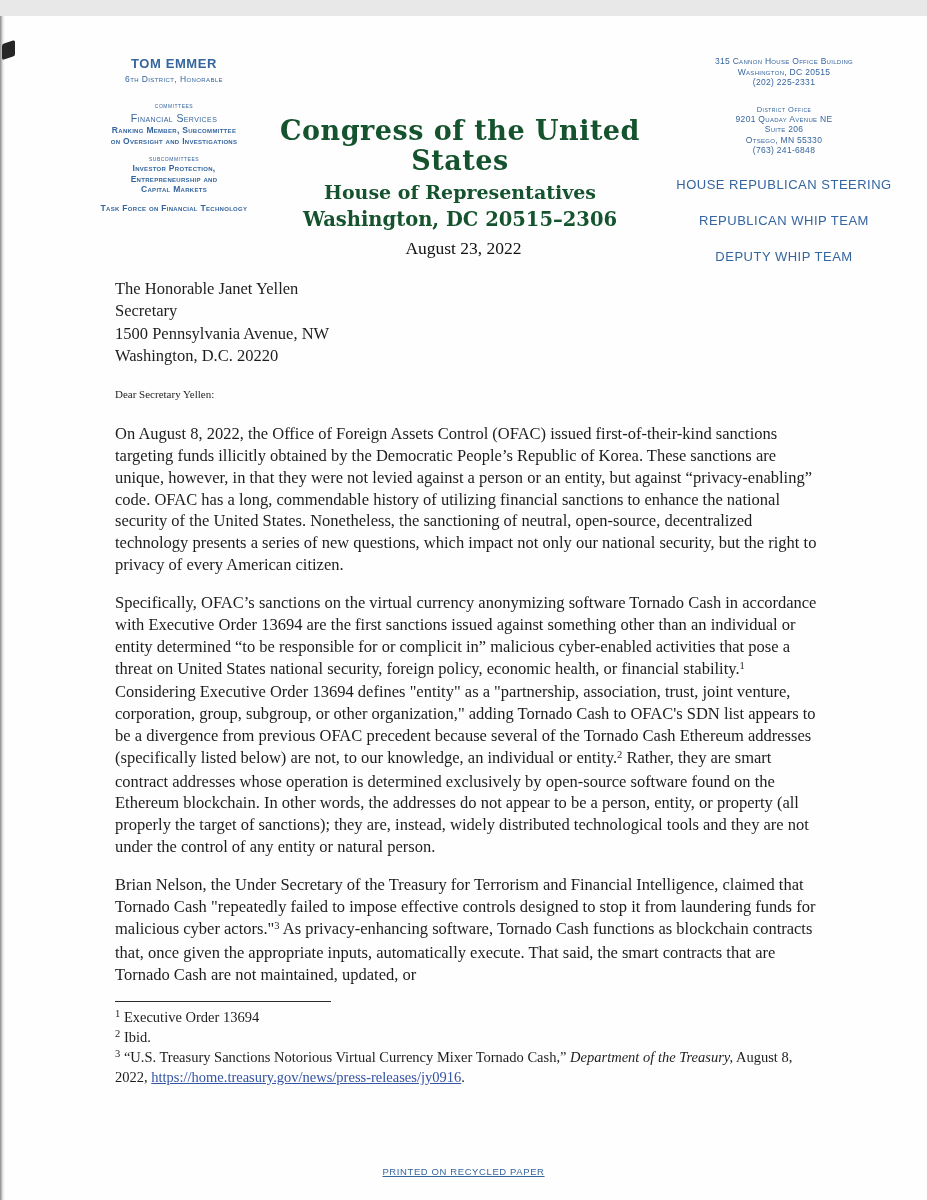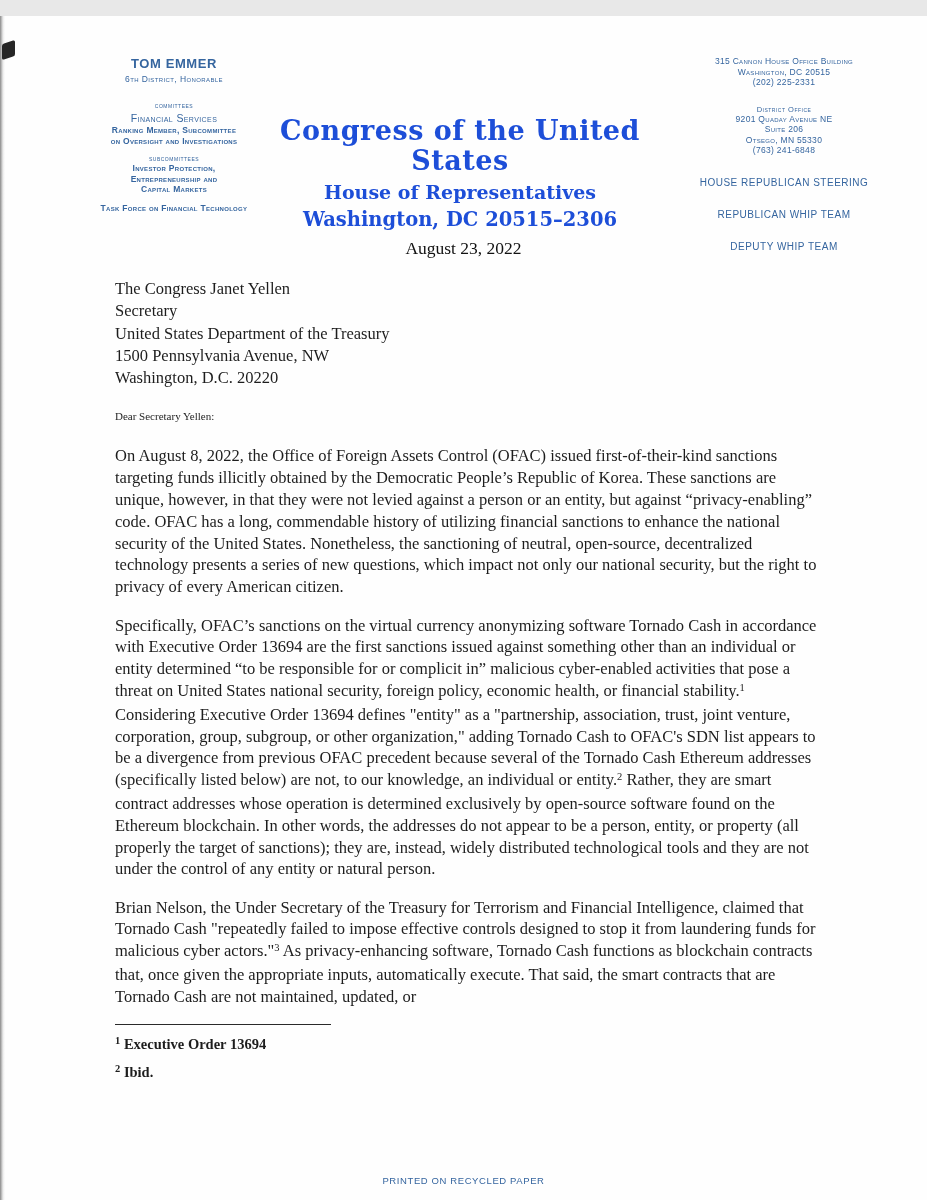--- a/index.html
+++ b/index.html
@@ -16,59 +16,59 @@
   .scan-edge{position:absolute;left:0;top:0;width:5px;height:100%;
     background:linear-gradient(to right,#8a8a8a,rgba(180,180,180,0.25) 60%,transparent);}
   .scan-mark{position:absolute;left:2px;top:26px;width:13px;height:16px;background:#262626;
     transform:skewY(-18deg);border-radius:2px;}
 
   
   .letterhead{position:relative;height:262px;}
   .lh{color:#35659f;font-family:"Liberation Sans", sans-serif;}
   .lh-left{position:absolute;left:36px;top:40px;width:276px;text-align:center;}
   .lh-right{position:absolute;left:648px;top:40px;width:272px;text-align:center;}
-  .lh-center{position:absolute;left:250px;top:100px;width:420px;text-align:center;color:#1d4ed8;}
+  .lh-center{position:absolute;left:250px;top:100px;width:420px;text-align:center;color:#14532d;}
 
   .sc{font-variant:small-caps;}
   .lh-name{font-size:13px;font-weight:bold;letter-spacing:0.6px;margin-bottom:3px;}
   .lh-district{font-size:8.5px;letter-spacing:0.4px;}
   .lh-label{font-size:7.5px;letter-spacing:0.5px;margin-top:3px;}
   .lh-committee{font-size:10.5px;letter-spacing:0.4px;margin:2px 0 1px;}
   .lh-line{font-size:8.5px;line-height:10.5px;letter-spacing:0.3px;font-weight:bold;}
   .gap14{height:14px;}
   .gap8{height:8px;}
   .gap5{height:5px;}
 
   .lh-addr{font-size:8.5px;line-height:10.5px;letter-spacing:0.3px;}
-  .lh-role{font-size:10px;letter-spacing:0.5px;margin-top:21px;}
+  .lh-role{font-size:13px;letter-spacing:0.5px;margin-top:21px;}
 
   .blackletter{font-family:"DejaVu Serif", serif;font-weight:bold;}
   .lh-c1{font-size:27px;line-height:30px;letter-spacing:0.5px;}
   .lh-c2{font-size:19px;line-height:24px;margin-top:4px;}
   .lh-c3{font-size:19.5px;line-height:24px;margin-top:4px;}
 
   .date-line{position:absolute;left:0;top:222px;width:100%;text-align:center;
     font-size:17.5px;color:#121212;}
 
   
   .letter-body{margin:0 114px 0 115px;width:704px;}
   .recipient{font-size:16.5px;line-height:22.3px;margin-bottom:16px;}
   .salutation{font-size:11px;line-height:22px;margin-bottom:18px;}
   .para{font-size:16.5px;line-height:21.8px;margin-bottom:16px;text-align:left;}
   .para sup, .fn sup{font-size:10.5px;vertical-align:baseline;position:relative;top:-5px;}
   .italic{font-style:italic;}
   .doc-link{color:#3353a4;text-decoration:underline;cursor:pointer;}
 
   
   .footnote-sep{width:216px;border:none;border-top:1.6px solid #2a2a2a;margin:10px 0 6px 0;}
-  .fn{font-size:14.5px;line-height:26px;font-weight:bold;}
+  .fn{font-size:14.5px;line-height:19px;}
 
-  .footer-note{position:absolute;left:0;bottom:30px;width:100%;text-align:center;
+  .footer-note{position:absolute;left:0;bottom:39px;width:100%;text-align:center;
     font-family:"Liberation Sans", sans-serif;font-size:9.5px;letter-spacing:0.6px;
-    color:#35659f;}
+    color:#35659f;text-decoration:underline;}
 </style>
 </head>
 <body>
 
 <div class="page">
   <div class="scan-edge"></div>
   <div class="scan-mark"></div>
 
   <header class="letterhead">
 
@@ -108,32 +108,32 @@
       <div class="lh-role">HOUSE REPUBLICAN STEERING</div>
       <div class="lh-role">REPUBLICAN WHIP TEAM</div>
       <div class="lh-role">DEPUTY WHIP TEAM</div>
     </div>
 
     <div class="date-line">August 23, 2022</div>
   </header>
 
   <main class="letter-body">
     <div class="recipient">
-      <div>The Congress Janet Yellen</div>
+      <div>The Honorable Janet Yellen</div>
       <div>Secretary</div>
-      <div>United States Department of the Treasury</div>
       <div>1500 Pennsylvania Avenue, NW</div>
       <div>Washington, D.C. 20220</div>
     </div>
 
     <div class="salutation">Dear Secretary Yellen:</div>
 
     <p class="para"><span>On August 8, 2022, the Office of Foreign Assets Control (OFAC) issued first-of-their-kind sanctions targeting funds illicitly obtained by the Democratic People’s Republic of Korea. These sanctions are unique, however, in that they were not levied against a person or an entity, but against “privacy-enabling” code. OFAC has a long, commendable history of utilizing financial sanctions to enhance the national security of the United States. Nonetheless, the sanctioning of neutral, open-source, decentralized technology presents a series of new questions, which impact not only our national security, but the right to privacy of every American citizen.</span></p>
     <p class="para"><span>Specifically, OFAC’s sanctions on the virtual currency anonymizing software Tornado Cash in accordance with Executive Order 13694 are the first sanctions issued against something other than an individual or entity determined “to be responsible for or complicit in” malicious cyber-enabled activities that pose a threat on United States national security, foreign policy, economic health, or financial stability.</span><sup>1</sup><span> Considering Executive Order 13694 defines "entity" as a "partnership, association, trust, joint venture, corporation, group, subgroup, or other organization," adding Tornado Cash to OFAC's SDN list appears to be a divergence from previous OFAC precedent because several of the Tornado Cash Ethereum addresses (specifically listed below) are not, to our knowledge, an individual or entity.</span><sup>2</sup><span> Rather, they are smart contract addresses whose operation is determined exclusively by open-source software found on the Ethereum blockchain. In other words, the addresses do not appear to be a person, entity, or property (all properly the target of sanctions); they are, instead, widely distributed technological tools and they are not under the control of any entity or natural person.</span></p>
     <p class="para"><span>Brian Nelson, the Under Secretary of the Treasury for Terrorism and Financial Intelligence, claimed that Tornado Cash "repeatedly failed to impose effective controls designed to stop it from laundering funds for malicious cyber actors."</span><sup>3</sup><span> As privacy-enhancing software, Tornado Cash functions as blockchain contracts that, once given the appropriate inputs, automatically execute. That said, the smart contracts that are Tornado Cash are not maintained, updated, or</span></p>
 
     <hr class="footnote-sep">
     <div class="fn"><sup>1</sup><span> Executive Order 13694</span></div>
     <div class="fn"><sup>2</sup><span> Ibid.</span></div>
+    <div class="fn"><sup>3</sup><span> “U.S. Treasury Sanctions Notorious Virtual Currency Mixer Tornado Cash,” </span><span class="italic">Department of the Treasury,</span><span> August 8, 2022, </span><a class="doc-link">https://home.treasury.gov/news/press-releases/jy0916</a><span>.</span></div>
   </main>
 
   <div class="footer-note">PRINTED ON RECYCLED PAPER</div>
 </div>
 
 </body></html>

